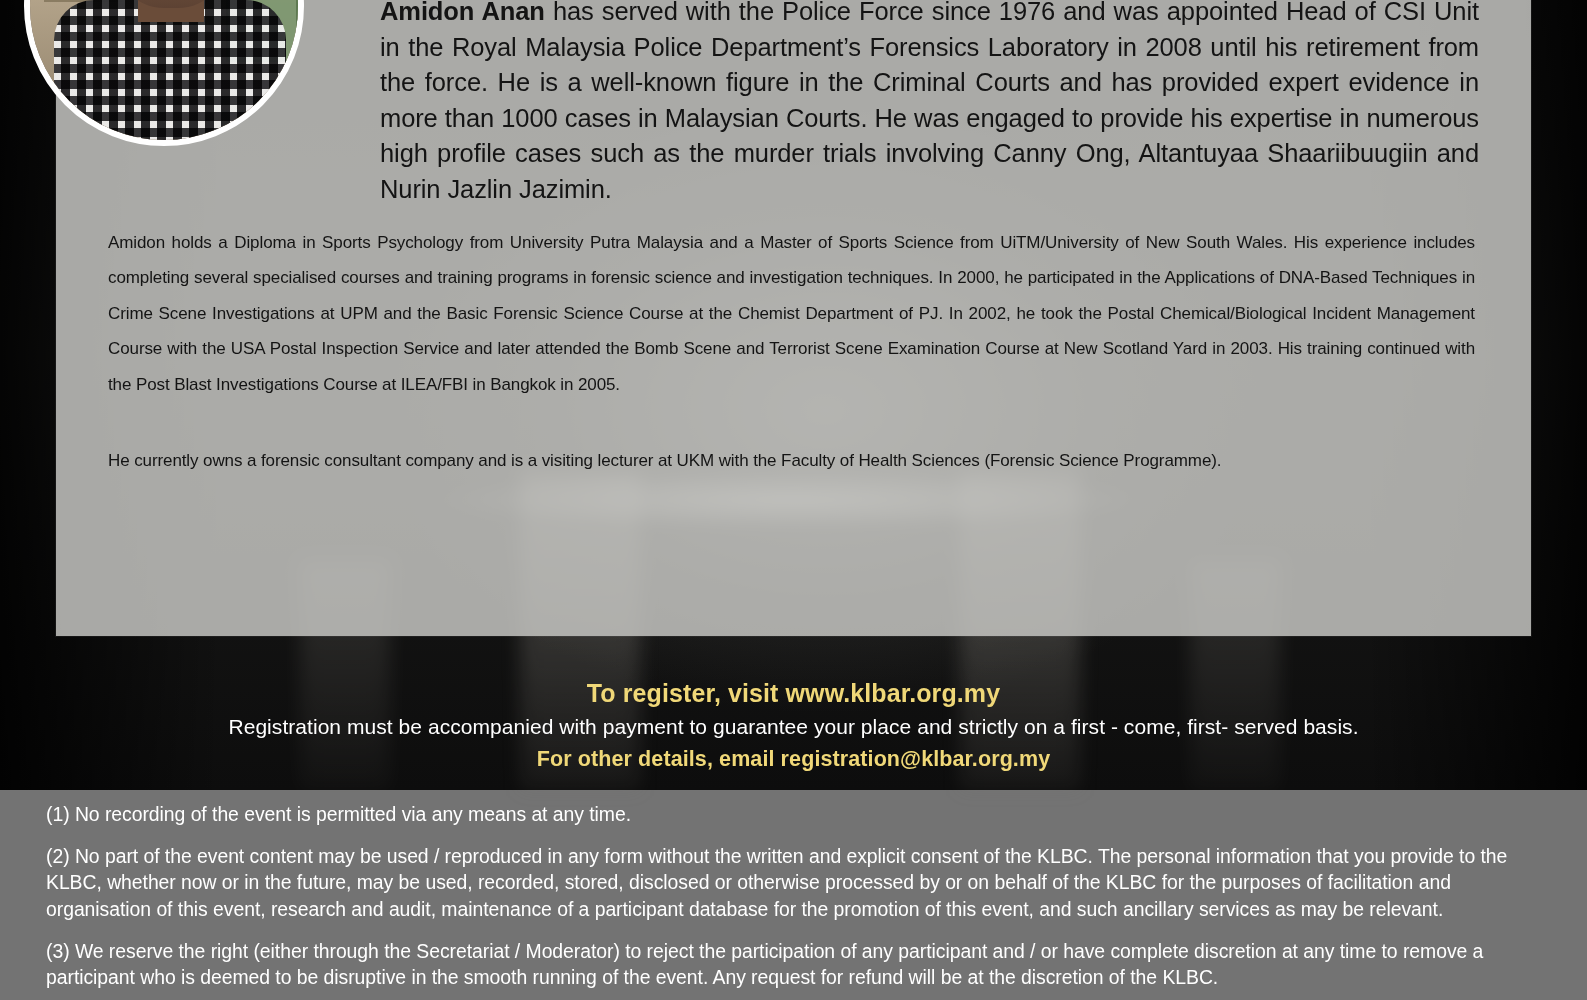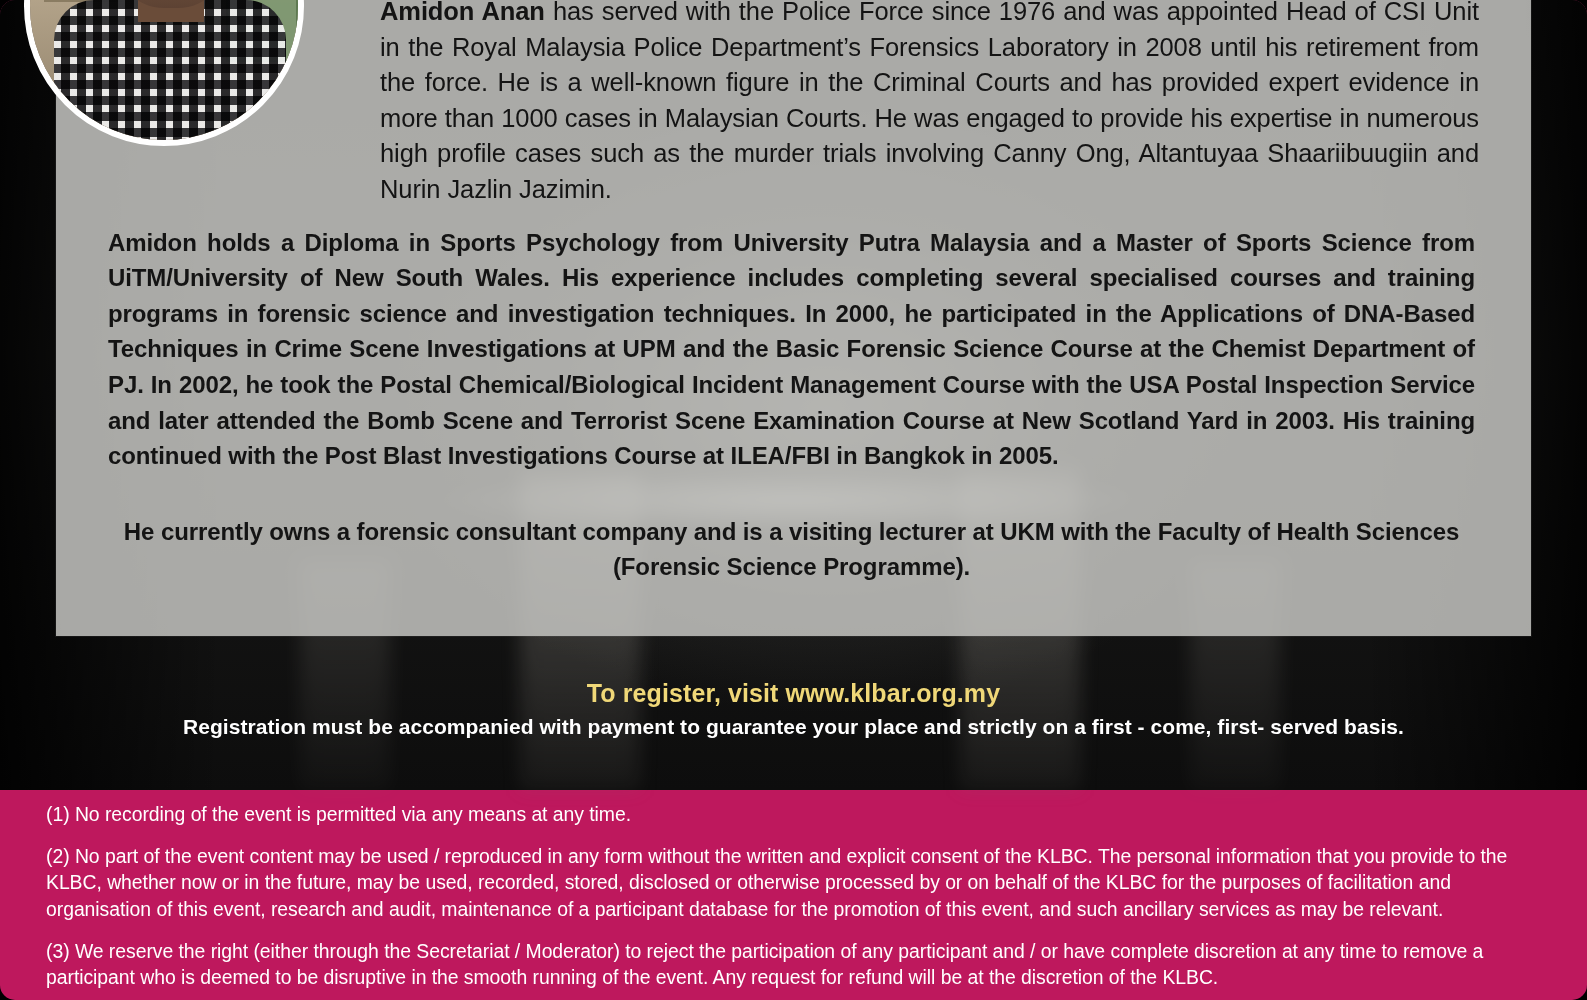--- a/index.html
+++ b/index.html
@@ -8,23 +8,22 @@
     width: 1587px; height: 1000px;
     background: #000000;
     font-family: "Liberation Sans", sans-serif;
     overflow: hidden;
   }
 
   #page {
     position: relative;
     width: 1587px;
     height: 1000px;
-    background: #be185d;
+    background: #737373;
     overflow: hidden;
-    border-radius: 15px;
   }
 
   
   .backdrop {
     position: absolute;
     left: 0; top: 0;
     width: 1587px; height: 790px;
     background:
       radial-gradient(ellipse 620px 420px at 52% 52%, rgba(150,150,145,0.50) 0%, rgba(70,70,68,0.28) 45%, rgba(12,12,12,0.0) 72%),
       linear-gradient(180deg, #111111 0%, #1a1a19 45%, #0d0d0d 100%);
@@ -73,29 +72,28 @@
     line-height: 35.6px;
     color: #141414;
     text-align: justify;
     text-justify: inter-word;
     letter-spacing: -0.1px;
   }
   .bio-first .lead { font-weight: 700; }
 
   .bio-para {
     margin: 17px 4px 0 0;
-    font-size: 24px;
+    font-size: 17px;
     line-height: 35.6px;
     color: #141414;
     text-align: justify;
     text-justify: inter-word;
     letter-spacing: -0.1px;
-    font-weight: bold;
-  }
-  .bio-para.last { margin-top: 40px; text-align: center; }
+  }
+  .bio-para.last { margin-top: 40px; text-align: left; }
 
   
   .portrait {
     position: absolute;
     left: 24px; top: -134px;
     width: 280px; height: 280px;
     border-radius: 50%;
     border: 6px solid #ffffff;
     overflow: hidden;
     background: #6d6257;
@@ -139,21 +137,21 @@
   }
   .reg .line-yellow {
     color: #f0d878;
     font-weight: 700;
     font-size: 25px;
     line-height: 34px;
     letter-spacing: 0.1px;
   }
   .reg .line-white {
     color: #ffffff;
-    font-weight: 700;
+    font-weight: 400;
     font-size: 21px;
     line-height: 33px;
     letter-spacing: 0.05px;
   }
   .reg .line-yellow.small {
     font-size: 21.5px;
     line-height: 32px;
   }
 
   
@@ -198,20 +196,21 @@
       <div class="body"></div>
       <div class="neck"></div>
       <div class="head"></div>
 
     </div>
   </div>
 
   <div class="reg">
     <div class="line-yellow">To register, visit www.klbar.org.my</div>
     <div class="line-white">Registration must be accompanied with payment to guarantee your place and strictly on a first - come, first- served basis.</div>
+    <div class="line-yellow small">For other details, email registration@klbar.org.my</div>
   </div>
 
   <div class="terms">
     <p>(1) No recording of the event is permitted via any means at any time.</p>
     <p>(2) No part of the event content may be used / reproduced in any form without the written and explicit consent of the KLBC. The personal information that you provide to the KLBC, whether now or in the future, may be used, recorded, stored, disclosed or otherwise processed by or on behalf of the KLBC for the purposes of facilitation and organisation of this event, research and audit, maintenance of a participant database for the promotion of this event, and such ancillary services as may be relevant.</p>
     <p>(3) We reserve the right (either through the Secretariat / Moderator) to reject the participation of any participant and / or have complete discretion at any time to remove a participant who is deemed to be disruptive in the smooth running of the event. Any request for refund will be at the discretion of the KLBC.</p>
   </div>
 
 </div>
 

